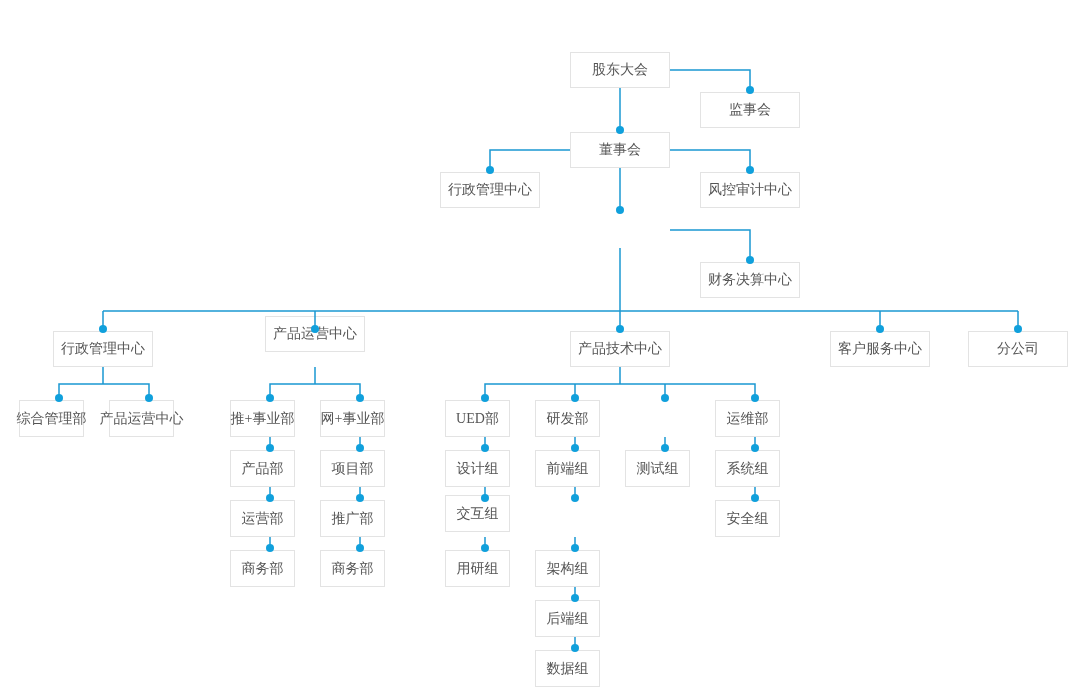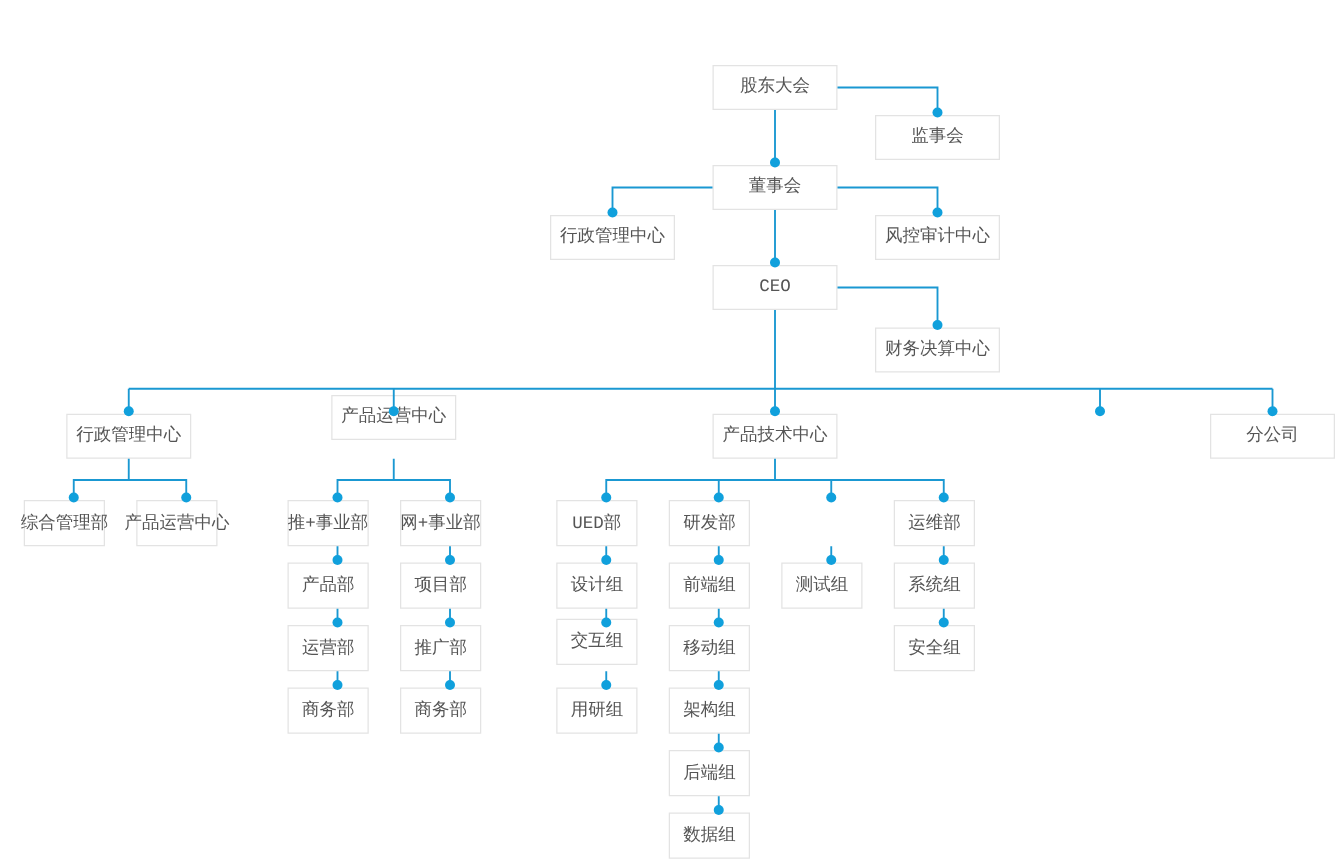--- a/index.html
+++ b/index.html
@@ -7,21 +7,21 @@
     --dot-color:#10a0dc;
     --box-border-color:#e3e3e3;
     --text-color:#555555;
     --background-color:#ffffff;
   }
   html,body{margin:0;padding:0;}
   body{background:var(--background-color);}
   .stage{
     position:relative;width:1070px;height:689px;
     background:var(--background-color);
-    font-family:Liberation Mono, monospace;
+    font-family:Liberation Serif, serif;
     overflow:hidden;
   }
   .node{
     position:absolute;width:100px;height:36px;
     background:#ffffff;
     border:1px solid var(--box-border-color);
     color:var(--text-color);
     font-size:14px;line-height:1;
     display:flex;align-items:center;justify-content:center;
     box-sizing:border-box;white-space:nowrap;
@@ -34,26 +34,26 @@
 </head>
 <body>
 
 <div class="stage">
 
   <div class="node" style="left:570px;top:52px">股东大会</div>
   <div class="node" style="left:700px;top:92px">监事会</div>
   <div class="node" style="left:570px;top:132px">董事会</div>
   <div class="node" style="left:440px;top:172px">行政管理中心</div>
   <div class="node" style="left:700px;top:172px">风控审计中心</div>
-  <div class="node" style="left:570px;top:212px">CEO</div>
   <div class="node" style="left:700px;top:262px">财务决算中心</div>
 
   <div class="node" style="left:53px;top:331px">行政管理中心</div>
   <div class="node" style="left:265px;top:316px">产品运营中心</div>
   <div class="node" style="left:570px;top:331px">产品技术中心</div>
+  <div class="node" style="left:830px;top:331px">客户服务中心</div>
   <div class="node" style="left:968px;top:331px">分公司</div>
 
   <div class="node small" style="left:19px;top:400px">综合管理部</div>
   <div class="node small" style="left:109px;top:400px">产品运营中心</div>
 
   <div class="node small" style="left:230px;top:400px">推+事业部</div>
   <div class="node small" style="left:320px;top:400px">网+事业部</div>
   <div class="node small" style="left:230px;top:450px">产品部</div>
   <div class="node small" style="left:320px;top:450px">项目部</div>
   <div class="node small" style="left:230px;top:500px">运营部</div>
@@ -62,21 +62,20 @@
   <div class="node small" style="left:320px;top:550px">商务部</div>
 
   <div class="node small" style="left:445px;top:400px">UED部</div>
   <div class="node small" style="left:535px;top:400px">研发部</div>
   <div class="node small" style="left:715px;top:400px">运维部</div>
   <div class="node small" style="left:445px;top:450px">设计组</div>
   <div class="node small" style="left:535px;top:450px">前端组</div>
   <div class="node small" style="left:625px;top:450px">测试组</div>
   <div class="node small" style="left:715px;top:450px">系统组</div>
   <div class="node small" style="left:445px;top:495px">交互组</div>
-  <div class="node small" style="left:535px;top:500px">移动组</div>
   <div class="node small" style="left:715px;top:500px">安全组</div>
   <div class="node small" style="left:445px;top:550px">用研组</div>
   <div class="node small" style="left:535px;top:550px">架构组</div>
   <div class="node small" style="left:535px;top:600px">后端组</div>
   <div class="node small" style="left:535px;top:650px">数据组</div>
 
   <svg class="wires" width="1070" height="689" viewBox="0 0 1070 689">
     <g>
       <path d="M670 70 H750 V88"></path>
       <path d="M620 88 V130"></path>

